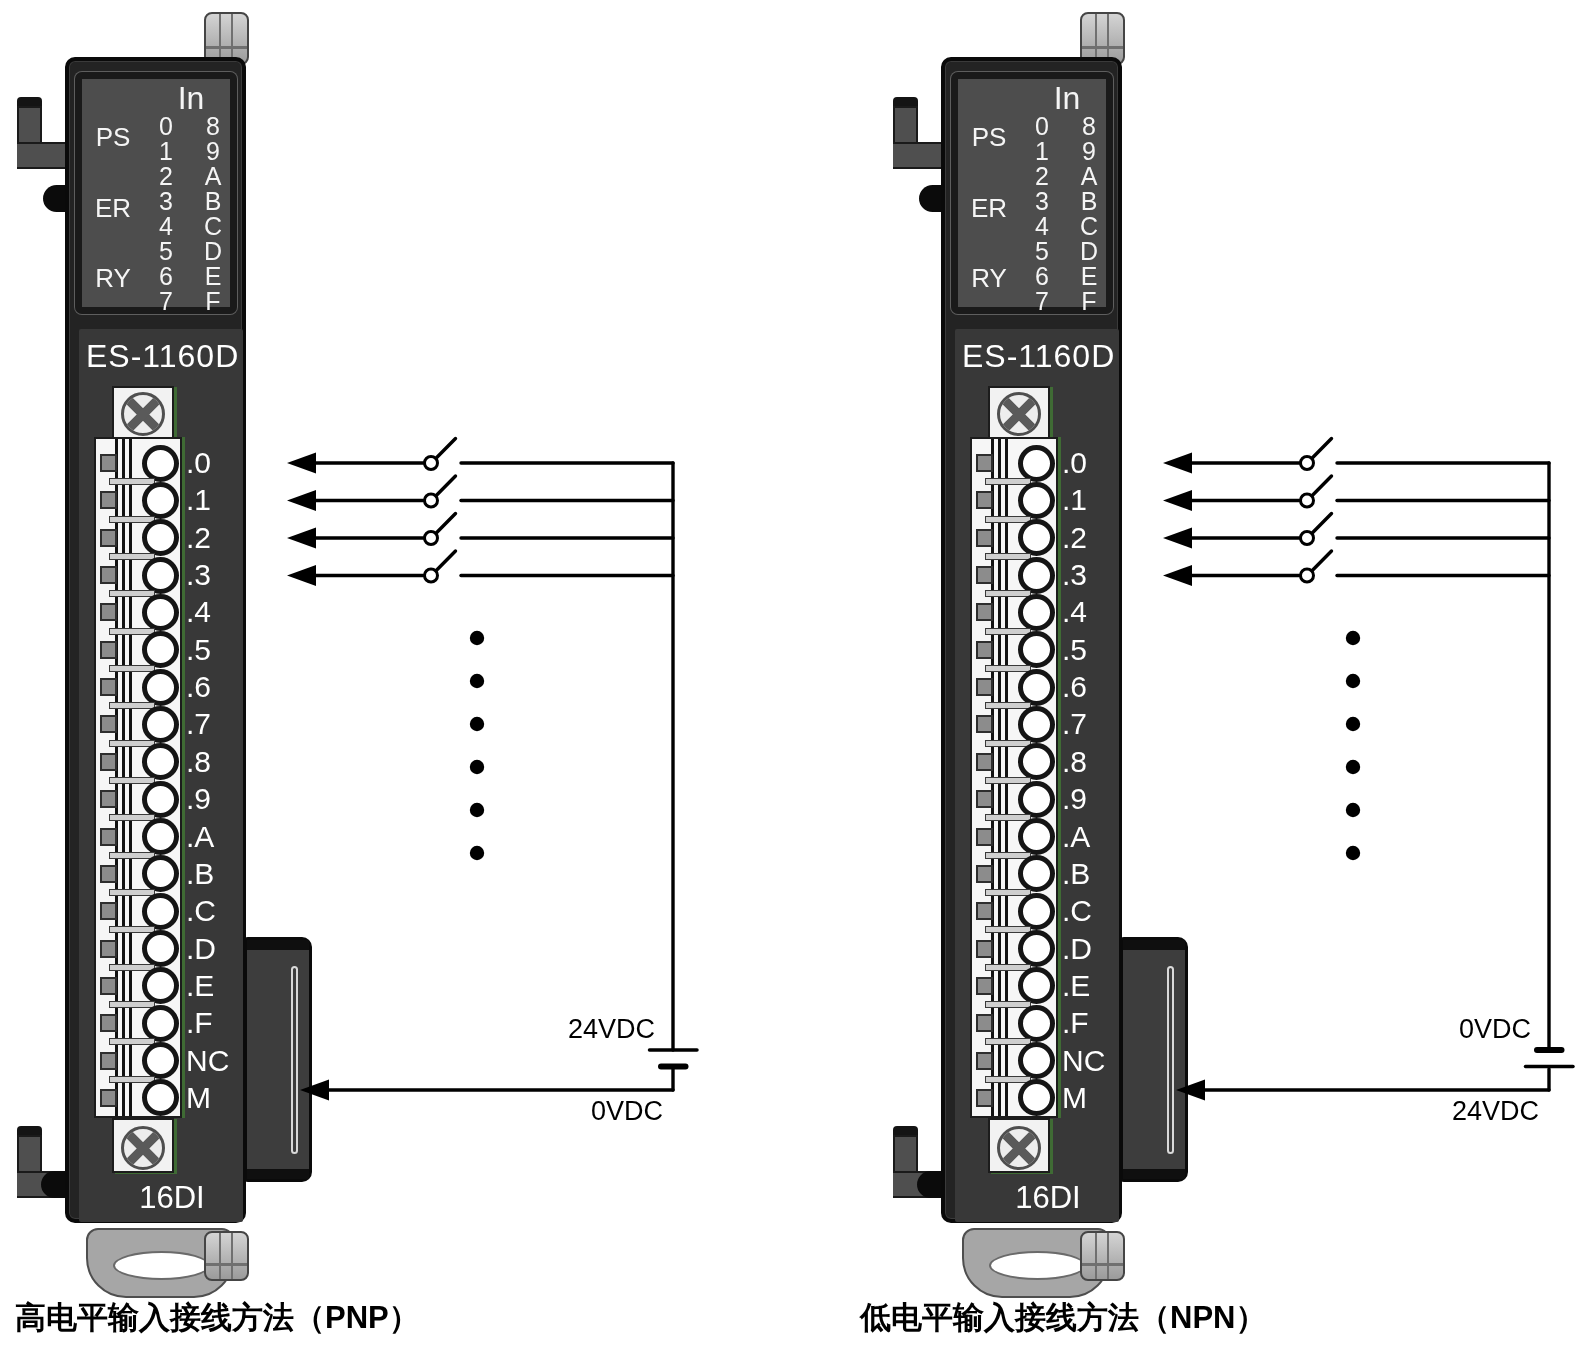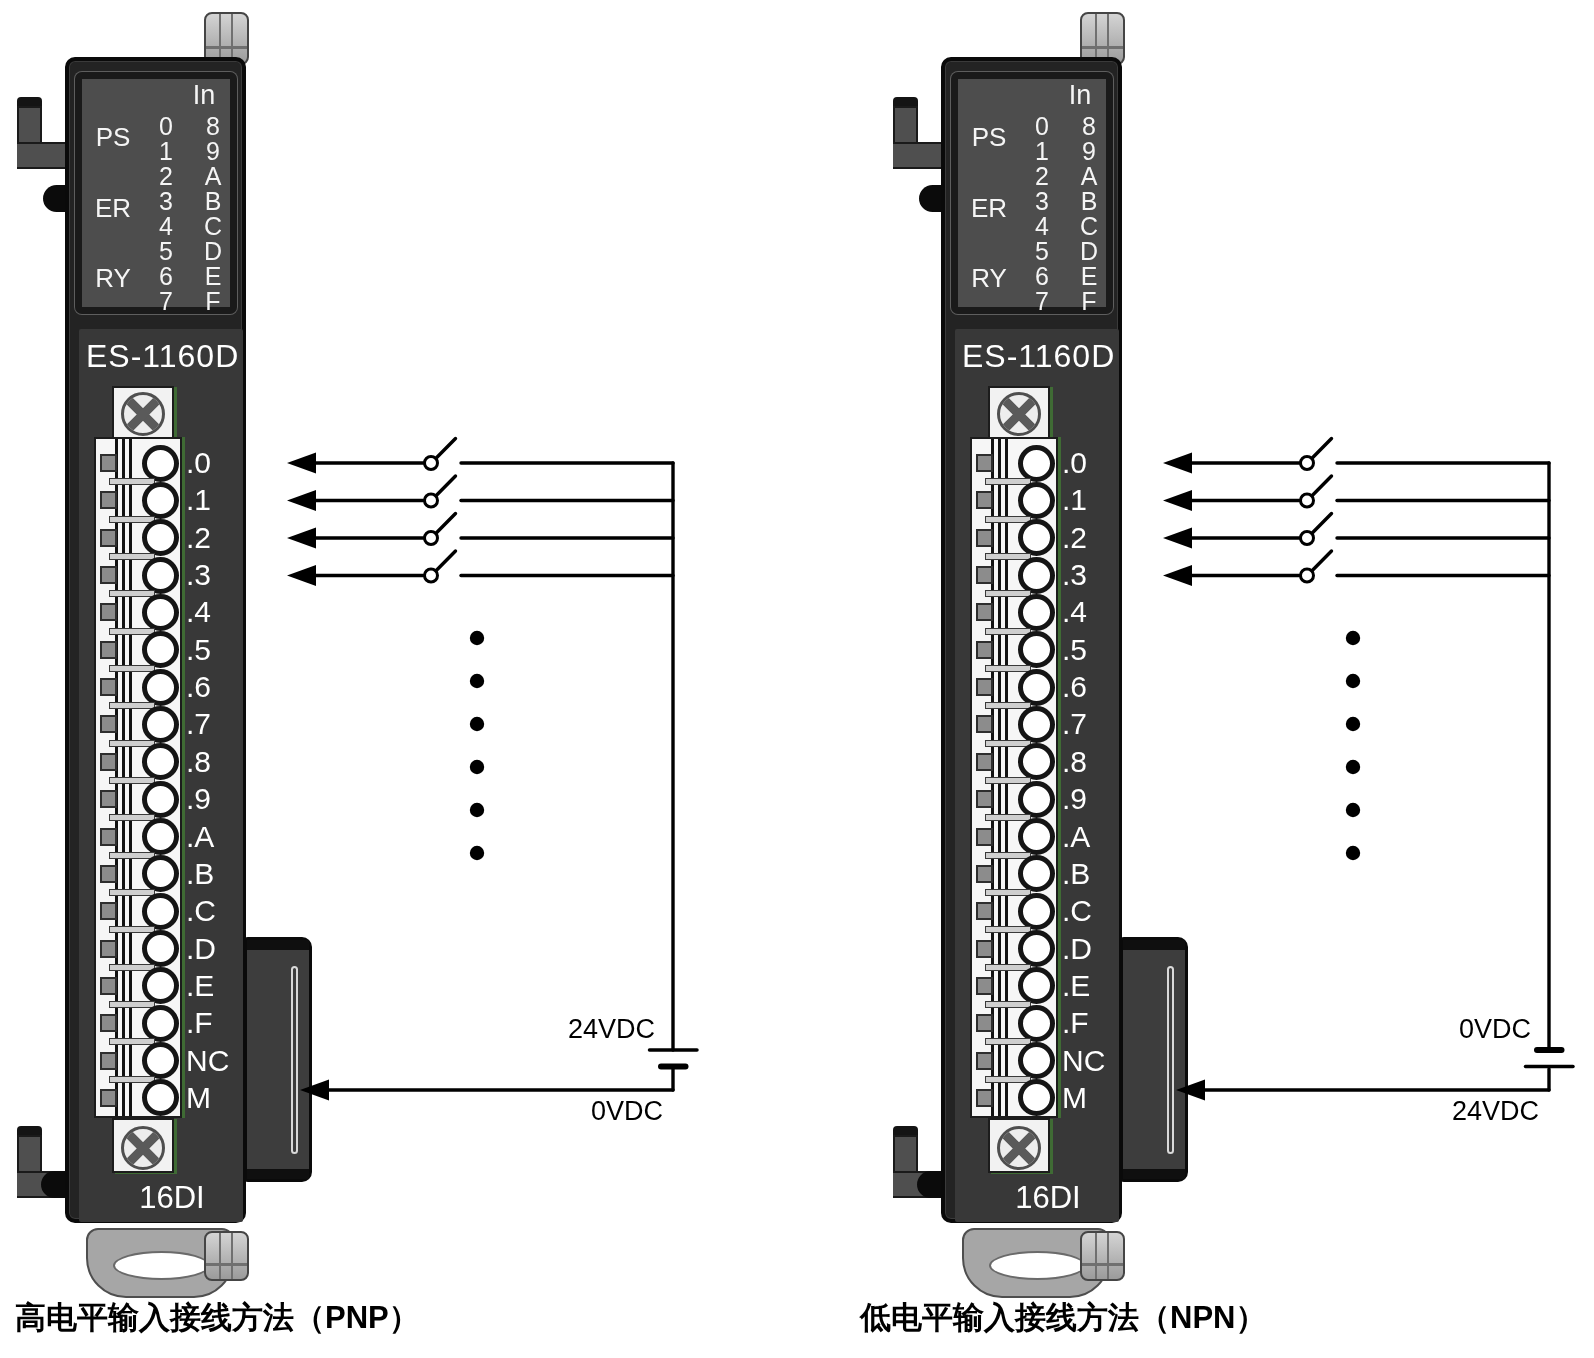--- a/index.html
+++ b/index.html
@@ -8,21 +8,21 @@
          font-family:"Liberation Sans","DejaVu Sans",sans-serif}
   .panel{position:absolute;top:0;width:718px;height:1358px}
 
   
   .module-body{position:absolute;left:65px;top:57px;width:181px;height:1166px;background:#232323;
                border:4px solid #0a0a0a;border-radius:10px;z-index:3;box-shadow:inset 0 0 0 1px #3a3a3a}
   .module-face{position:absolute;left:79px;top:329px;width:164px;height:893px;background:#383838;z-index:4;border-radius:2px}
 
   .led-panel{position:absolute;left:75px;top:72px;width:162px;height:242px;background:#4d4d4d;border-radius:7px;
              box-shadow:inset 0 0 0 7px #1a1a1a,0 0 0 1px #5e5e5e;z-index:5}
-  .led-header{position:absolute;left:105px;top:8px;width:48px;text-align:center;font-size:27px;color:#f5f5f5}
+  .led-header{position:absolute;left:92px;top:8px;width:48px;text-align:center;font-size:32px;color:#f5f5f5}
   .led-status{position:absolute;left:14px;width:48px;text-align:center;font-size:26px;color:#f5f5f5}
   .led-status.s0{top:50px}.led-status.s1{top:121px}.led-status.s2{top:191px}
   .led-col{position:absolute;top:0;width:48px;height:100%}
   .led-col.left{left:67px}.led-col.right{left:114px}
   .led-digit{position:absolute;left:0;width:48px;text-align:center;font-size:25px;color:#f5f5f5}
 
   .model-label{position:absolute;left:86px;top:338px;width:170px;font-size:32px;color:#fff;letter-spacing:1px;z-index:5}
   .type-label{position:absolute;left:108px;top:1180px;width:128px;text-align:center;font-size:31px;color:#fff;z-index:5}
 
   .screw-box{position:absolute;left:112px;width:62px;background:#f2f2f2;border:2px solid #1c1c1c;z-index:5;box-shadow:3px 1px 0 #3f6b34}

